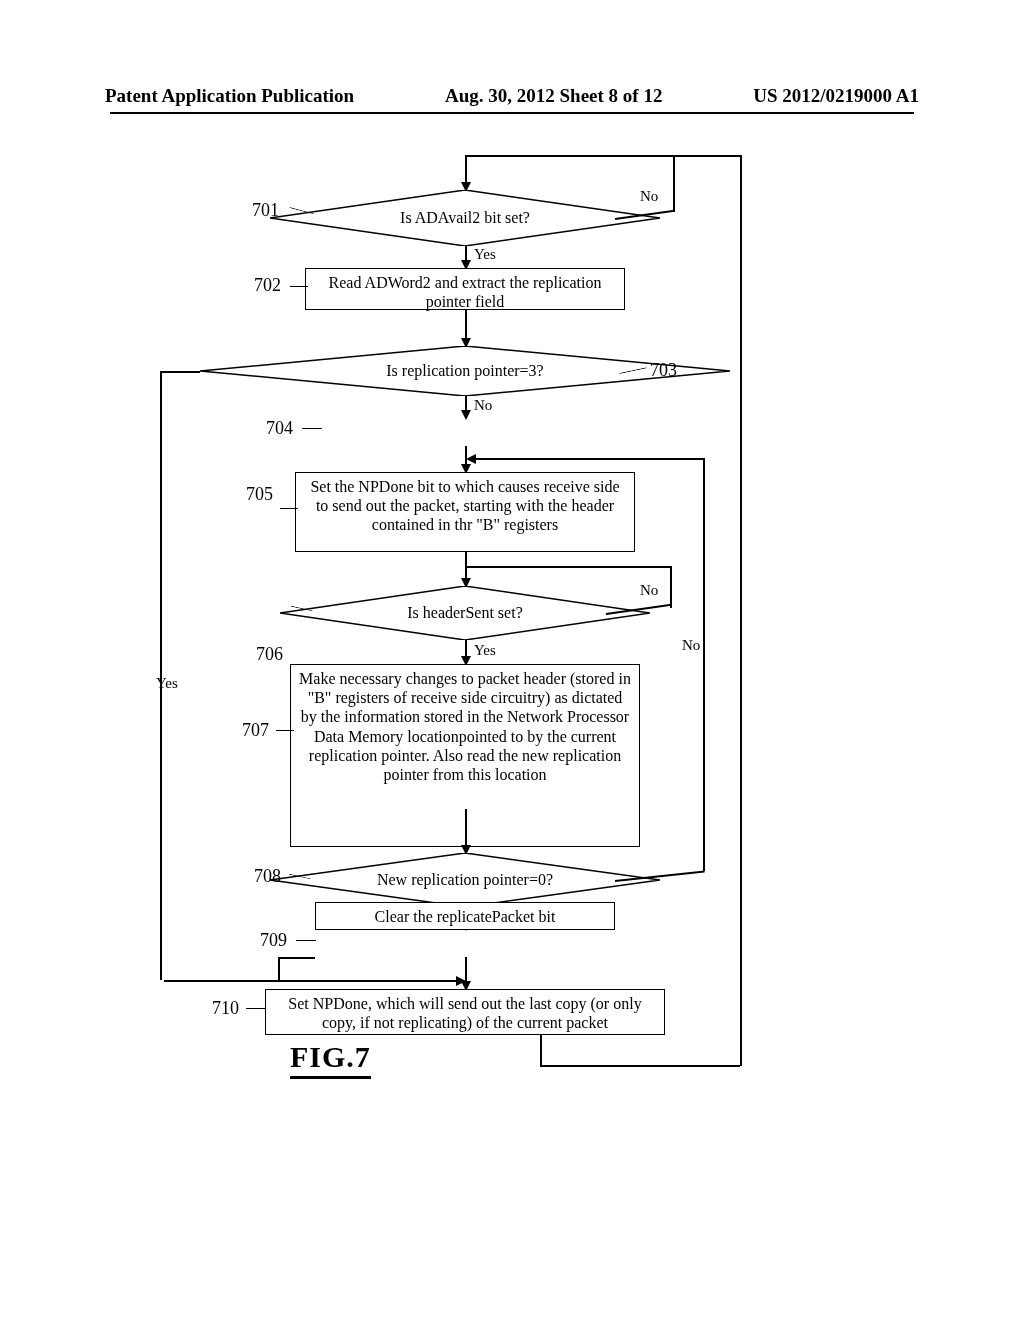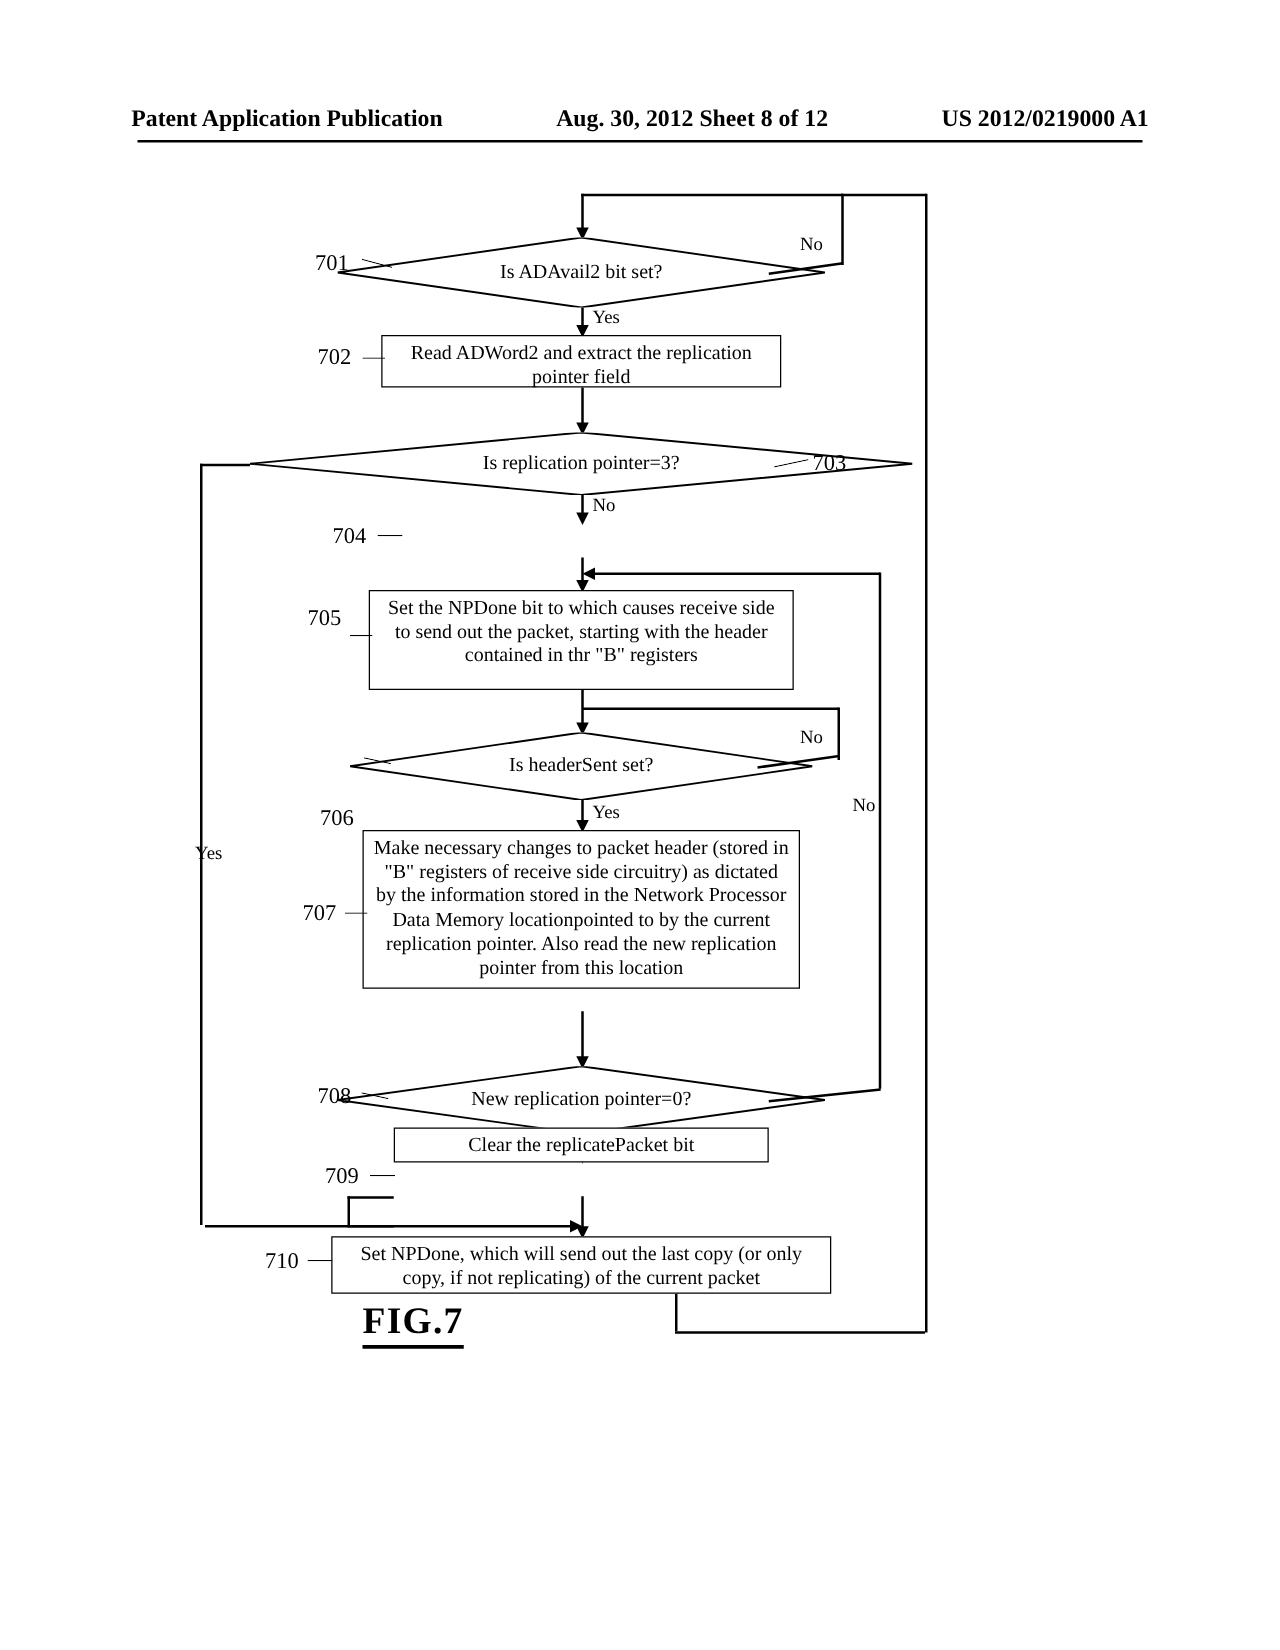--- a/index.html
+++ b/index.html
@@ -198,21 +198,21 @@
 
   <div class="small-label" style="left:480px; top:422px;">No</div>
   <div class="line h" style="left:446px; top:453px; width:66px; transform:rotate(-8deg); transform-origin:left center;"></div>
   <div class="line v" style="left:510px; top:406px; height:42px;"></div>
   <div class="line h" style="left:306px; top:406px; width:205px;"></div>
 
   <div class="line v" style="left:305px; top:480px; height:20px;"></div>
   <div class="small-label" style="left:314px; top:482px;">Yes</div>
   <div class="arrow-down" style="left:300.5px; top:496px;"></div>
 
-  <div class="box" style="left:130px; top:504px; width:350px; height:127px;">
+  <div class="box" style="left:130px; top:504px; width:350px; height:183px;">
     <span>Make necessary changes to packet header (stored in "B" registers of receive side circuitry) as dictated by the information stored in the Network Processor Data Memory locationpointed to by the current replication pointer. Also read the new replication pointer from this location</span>
   </div>
   <div class="label" style="left:82px; top:560px;">707</div>
   <div class="lead" style="left:116px; top:570px; width:18px;"></div>
 
   <div class="line v" style="left:305px; top:649px; height:40px;"></div>
   <div class="arrow-down" style="left:300.5px; top:685px;"></div>
 
   <div class="diamond" style="left:110px; top:693px; width:390px; height:54px;">
     <svg width="390" height="54">

